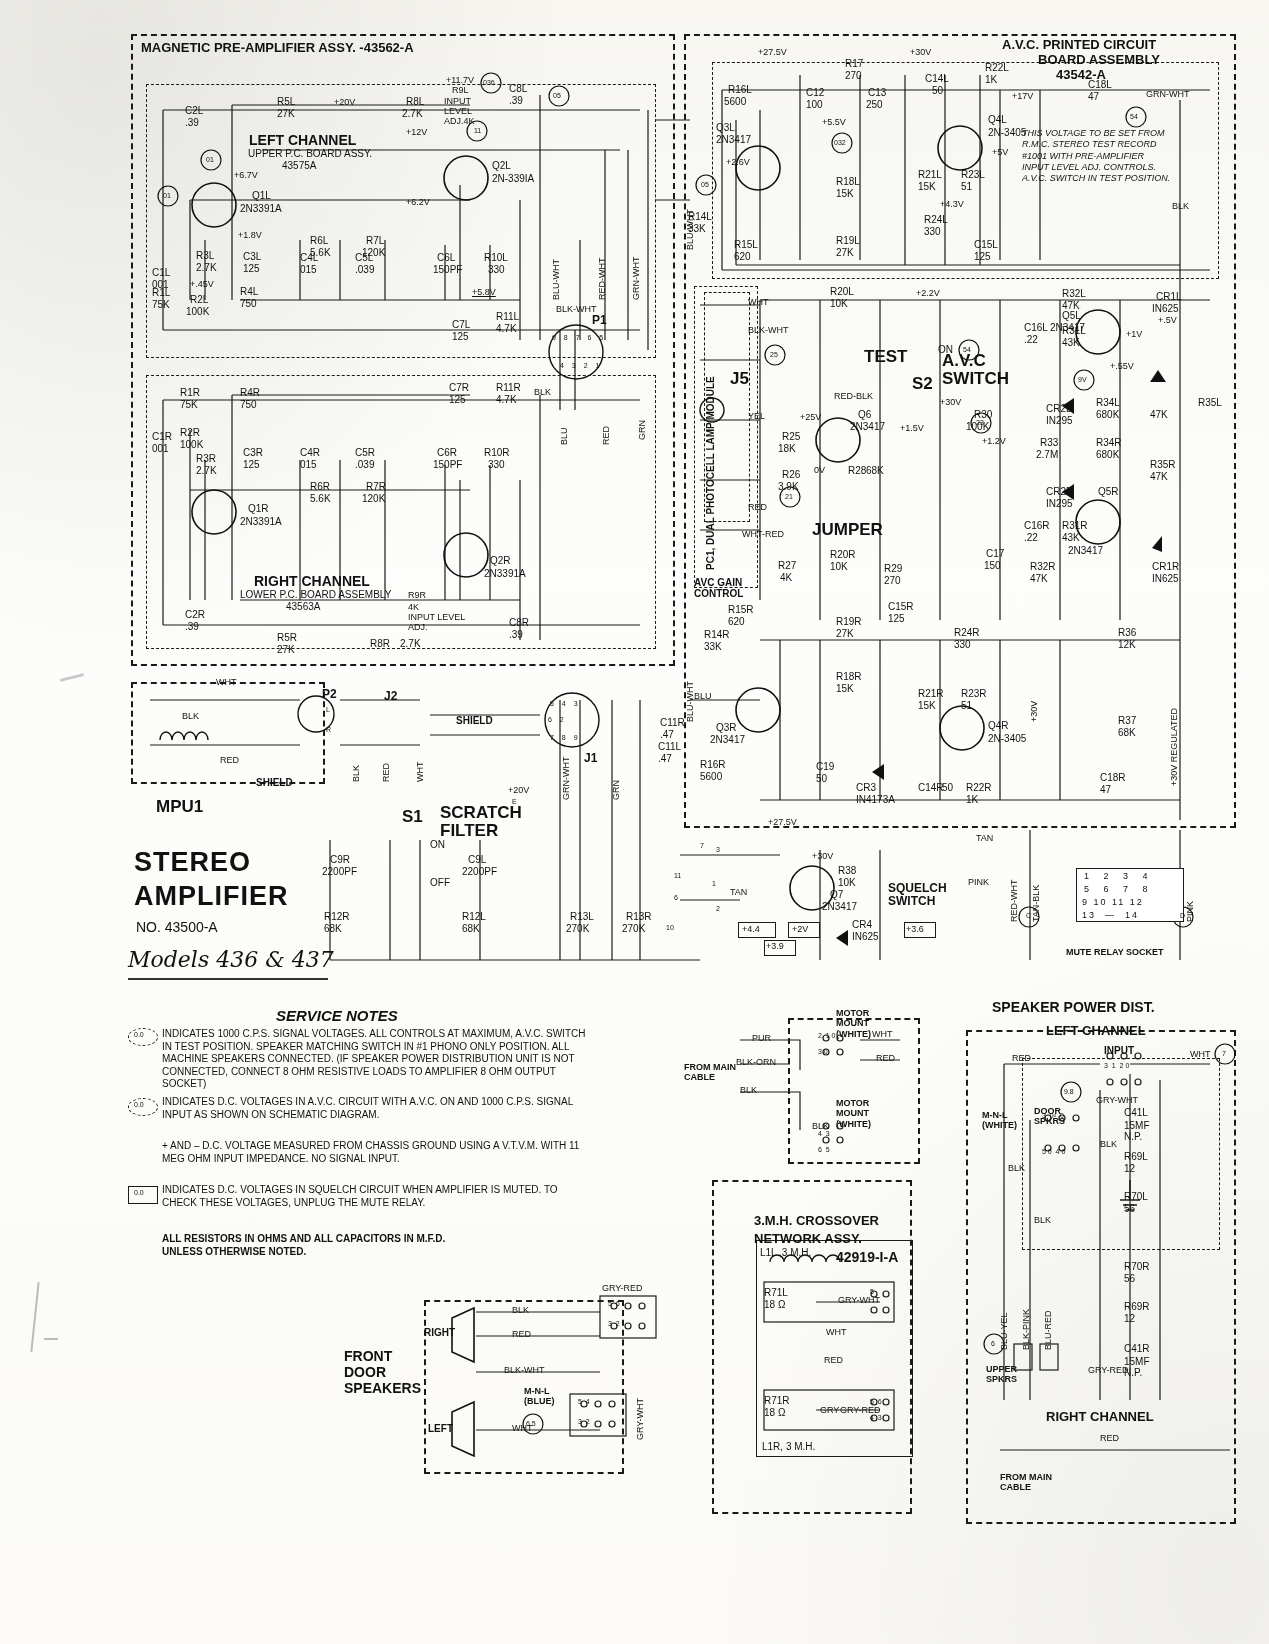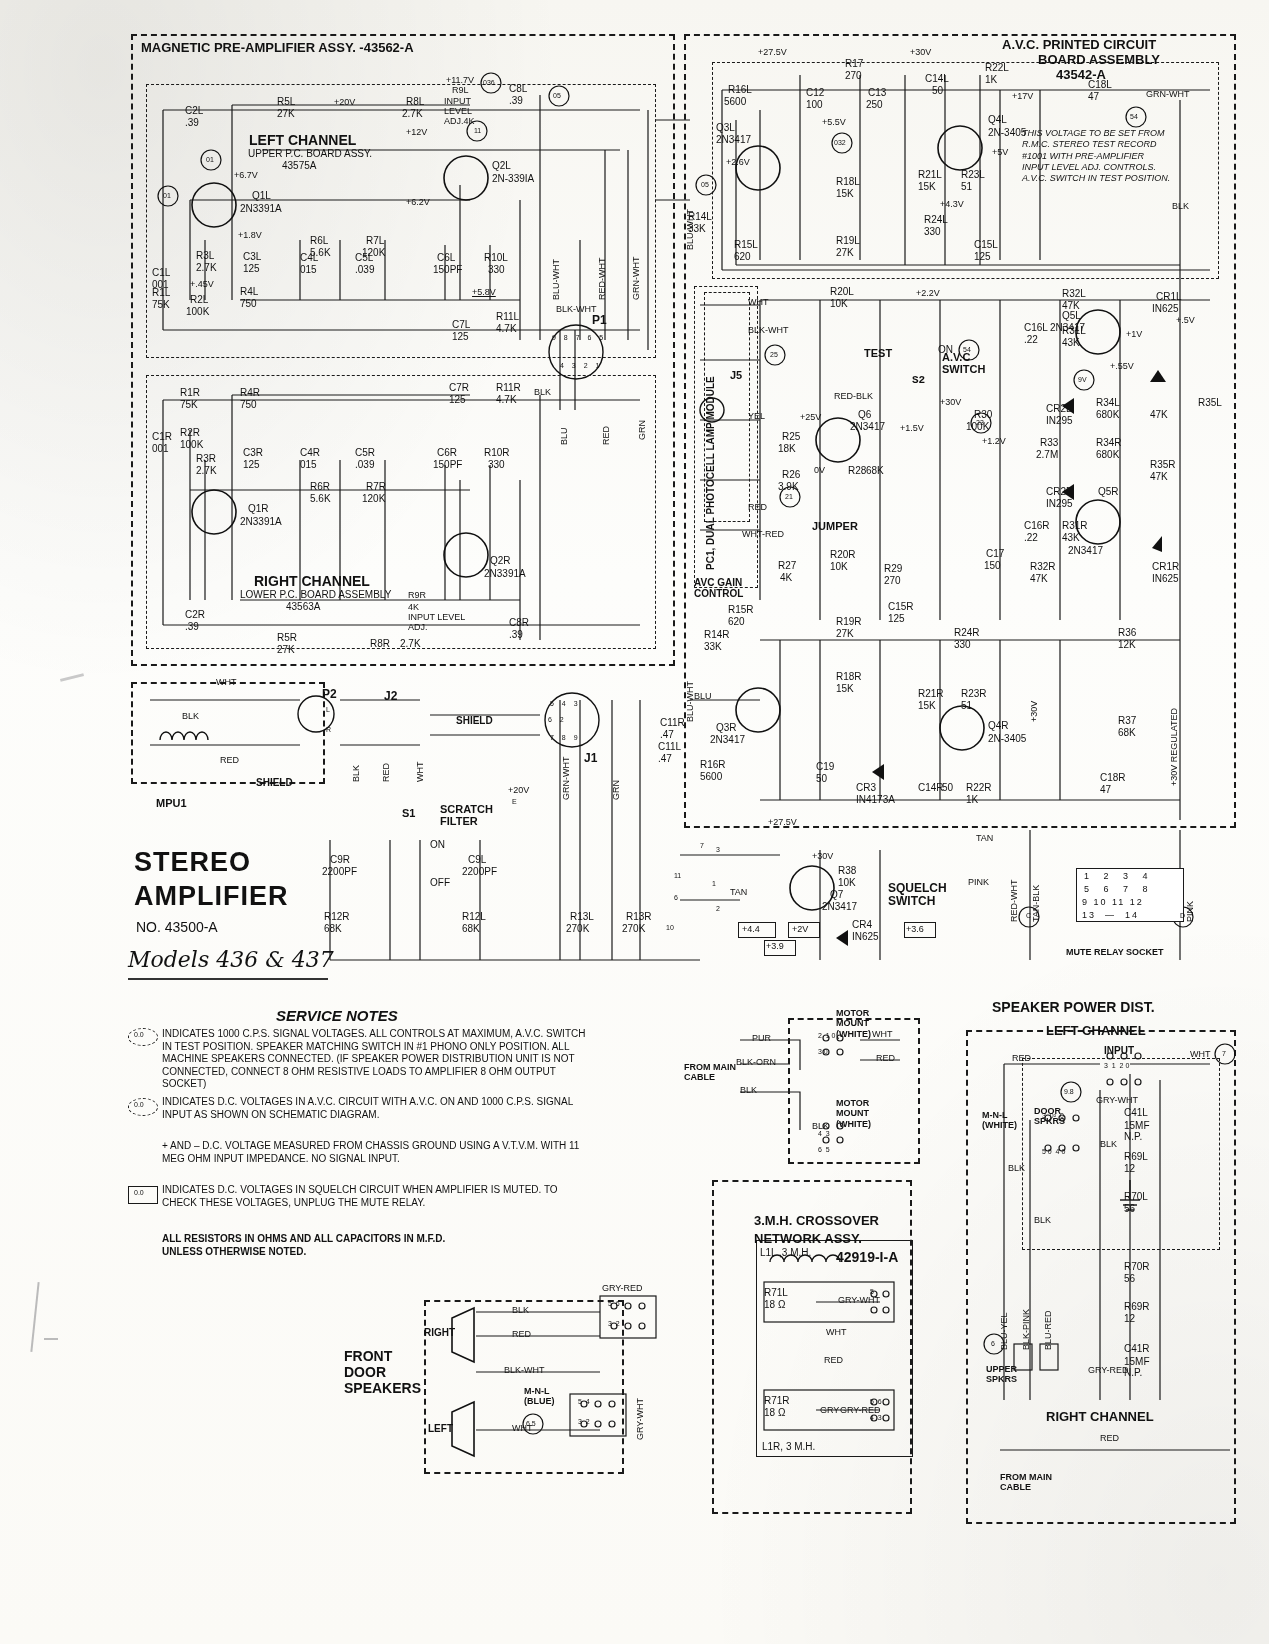--- a/index.html
+++ b/index.html
@@ -24,21 +24,21 @@
   
   .h{position:absolute;background:#1a1a1a;height:1px;}
   .box{position:absolute;border:1px solid #1a1a1a;}
   .dash{position:absolute;border:1px dashed #1a1a1a;}
   .dash2{position:absolute;border:2px dashed #1a1a1a;}
   .ellip{position:absolute;border:1px dashed #1a1a1a;border-radius:50%;}
   .title-big{font-size:27px;font-weight:bold;letter-spacing:1px;}
   .xtiny{font-size:7px;}
   .s9{font-size:9px;}
   .s10{font-size:10px;}
-  .s11{font-size:11px;}
+  .s11{font-size:17px;}
   .s12{font-size:12px;}
   .s13{font-size:13px;}
   .s14{font-size:14px;}
   .hand{font-family:"DejaVu Serif", serif;font-style:italic;}
   .rot{transform-origin:0 0;transform:rotate(-90deg);}
   svg{position:absolute;left:0;top:0;overflow:visible;}
 </style>
 </head>
 <body>
 
@@ -453,21 +453,21 @@
   <div class="lbl s10" style="left:462px;top:924px;">68K</div>
   <div class="lbl s10" style="left:570px;top:912px;">R13L</div>
   <div class="lbl s10" style="left:566px;top:924px;">270K</div>
   <div class="lbl s10" style="left:626px;top:912px;">R13R</div>
   <div class="lbl s10" style="left:622px;top:924px;">270K</div>
   <div class="lbl s10" style="left:660px;top:718px;">C11R</div>
   <div class="lbl s10" style="left:660px;top:730px;">.47</div>
   <div class="lbl s10" style="left:658px;top:742px;">C11L</div>
   <div class="lbl s10" style="left:658px;top:754px;">.47</div>
   <div class="lbl s11 b" style="left:402px;top:808px;">S1</div>
-  <div class="lbl s11 b" style="left:912px;top:375px;font-family:Liberation Mono, monospace;">S2</div>
+  <div class="lbl s11 b" style="left:912px;top:375px;">S2</div>
   <div class="lbl s12 b" style="left:592px;top:314px;">P1</div>
   <div class="lbl s12 b" style="left:322px;top:688px;">P2</div>
   <div class="lbl s12 b" style="left:584px;top:752px;">J1</div>
   <div class="lbl s12 b" style="left:384px;top:690px;">J2</div>
   <div class="lbl s12 b" style="left:1140px;top:900px;">J3</div>
   <div class="lbl s11 b" style="left:730px;top:370px;">J5</div>
 
   <div class="lbl s10 b" style="left:694px;top:578px;white-space:pre;">AVC GAIN
 CONTROL</div>
   <div class="lbl s11 b" style="left:942px;top:352px;white-space:pre;">A.V.C
@@ -495,21 +495,21 @@
   <div class="lbl s9" style="left:1082px;top:911px;letter-spacing:2px;">13 &nbsp;— &nbsp;14</div>
 
   <div class="lbl s9" style="left:758px;top:48px;">+27.5V</div>
   <div class="lbl s9" style="left:910px;top:48px;">+30V</div>
   <div class="lbl s9" style="left:1012px;top:92px;">+17V</div>
   <div class="lbl s9" style="left:822px;top:118px;">+5.5V</div>
   <div class="lbl s9" style="left:726px;top:158px;">+2.6V</div>
   <div class="lbl s9" style="left:940px;top:200px;">+4.3V</div>
   <div class="lbl s9" style="left:916px;top:289px;">+2.2V</div>
   <div class="lbl s9" style="left:1126px;top:330px;">+1V</div>
-  <div class="lbl s9" style="left:1158px;top:316px;margin-left:18px;">+.5V</div>
+  <div class="lbl s9" style="left:1158px;top:316px;">+.5V</div>
   <div class="lbl s9" style="left:1110px;top:362px;">+.55V</div>
   <div class="lbl s9" style="left:800px;top:413px;">+25V</div>
   <div class="lbl s9" style="left:900px;top:424px;">+1.5V</div>
   <div class="lbl s9" style="left:982px;top:437px;">+1.2V</div>
   <div class="lbl s9" style="left:814px;top:466px;">0V</div>
   <div class="lbl s9" style="left:940px;top:398px;">+30V</div>
   <div class="lbl s9" style="left:768px;top:818px;">+27.5V</div>
   <div class="lbl s9" style="left:812px;top:852px;">+30V</div>
   <div class="lbl s9" style="left:742px;top:925px;">+4.4</div>
   <div class="lbl s9" style="left:792px;top:925px;">+2V</div>

